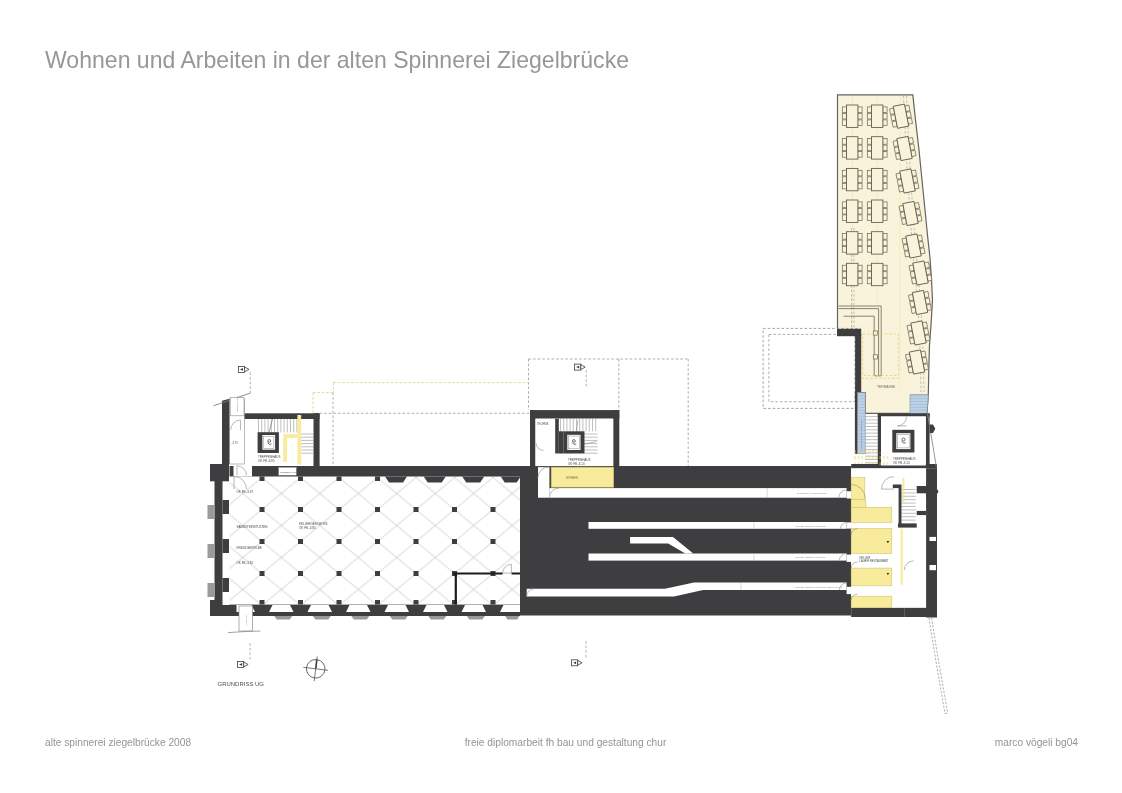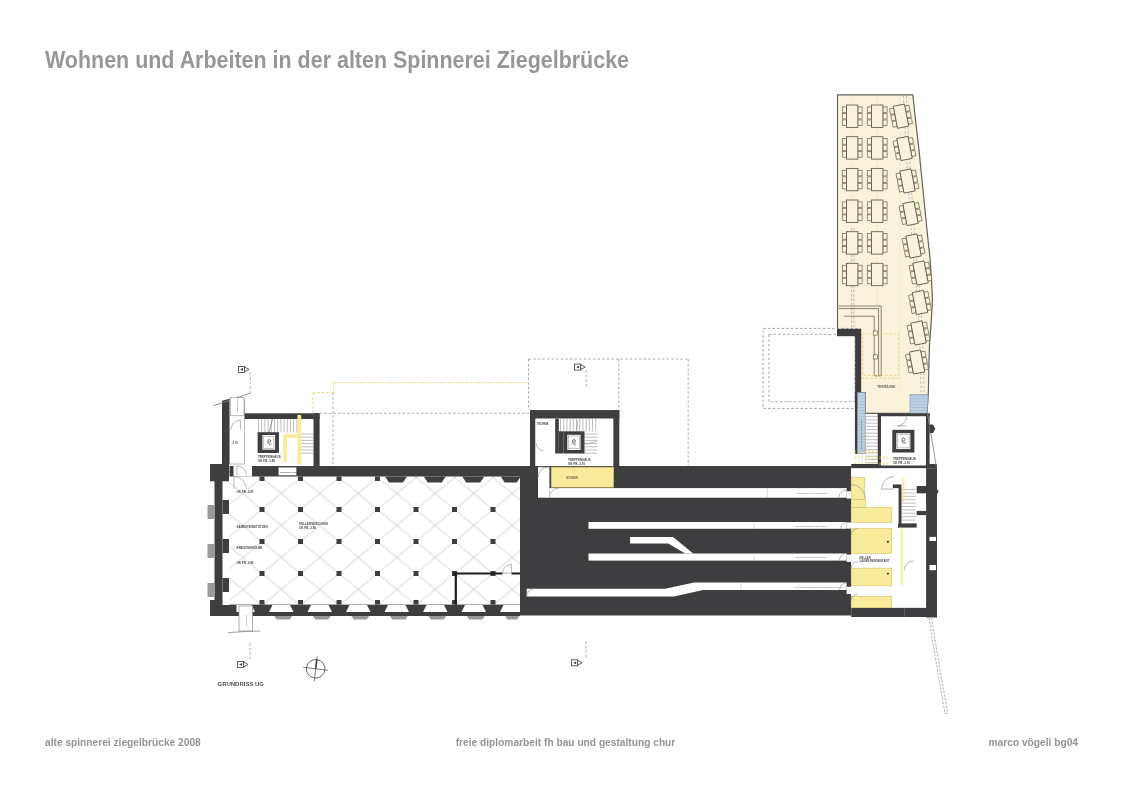--- a/index.html
+++ b/index.html
@@ -1,17 +1,17 @@
 <!DOCTYPE html>
 <html><head>
 <meta charset="utf-8">
 <style>
   html,body{margin:0;padding:0;background:#ffffff;}
   #page{position:relative;width:1122px;height:793px;background:#fff;overflow:hidden;
-        font-family:"Liberation Sans",sans-serif;font-weight:bold;}
+        font-family:"Liberation Sans",sans-serif;}
   svg{position:absolute;left:0;top:0;}
   text{font-family:"Liberation Sans",sans-serif;}
 </style>
 </head>
 <body>
 <div id="page">
 <svg width="1122" height="793" viewBox="0 0 1122 793">
 <defs>
   <pattern id="xh" width="38.5" height="32" patternUnits="userSpaceOnUse" patternTransform="translate(223.5,445.5)">
     <path d="M0 0 L38.5 32 M0 32 L38.5 0" stroke="#bcbcbc" stroke-width="0.7" fill="none"></path>

